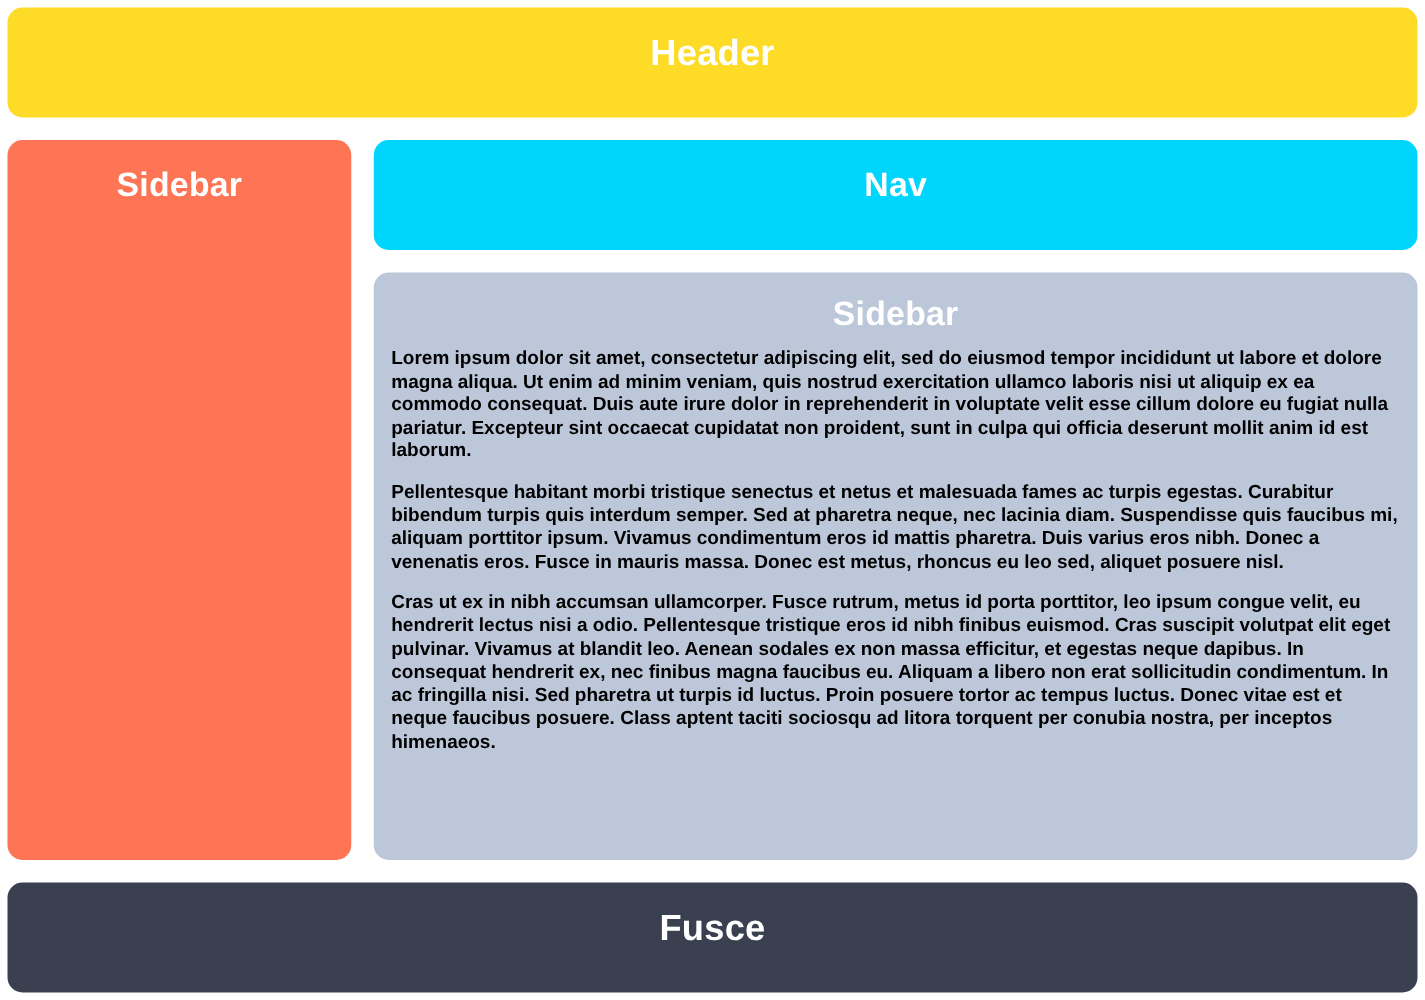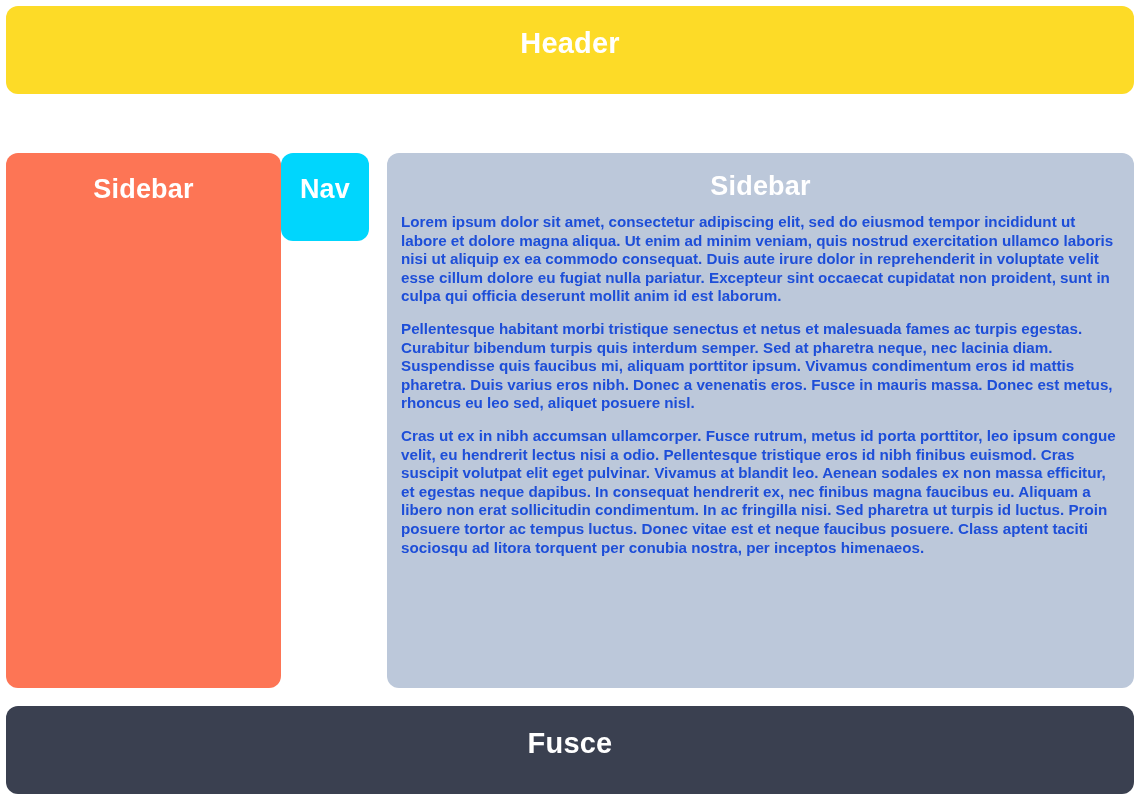--- a/index.html
+++ b/index.html
@@ -51,39 +51,39 @@
   .header .region-title {
     font-size: 29px;
     line-height: 34px;
   }
 
   
   .middle {
     flex: 1 1 auto;
     display: flex;
     flex-direction: row;
+    gap: 18px;
     min-height: 0;
-    margin-top: 41px;
   }
 
   .sidebar {
     background: #fd7555;
     flex: 0 0 275px;
     width: 275px;
     padding-top: 20px;
   }
   .sidebar .region-title {
     font-size: 27px;
     line-height: 32px;
   }
 
   .content-col {
     flex: 1 1 auto;
     display: flex;
-    flex-direction: row;
+    flex-direction: column;
     gap: 18px;
     min-width: 0;
   }
 
   .nav {
     background: #00d6fd;
     flex: 0 0 88px;
     height: 88px;
     padding-top: 20px;
   }
@@ -99,21 +99,21 @@
     padding: 16px 14px 14px 14px;
     overflow: hidden;
   }
   .article .region-title {
     font-size: 27px;
     line-height: 34px;
     margin-bottom: 10px;
   }
   .article p {
     margin: 0 0 14px 0;
-    color: #1d4ed8;
+    color: #000000;
     font-size: 15.2px;
     line-height: 18.6px;
     font-weight: bold;
     text-align: left;
   }
   .article p:last-child {
     margin-bottom: 0;
   }
 
   

